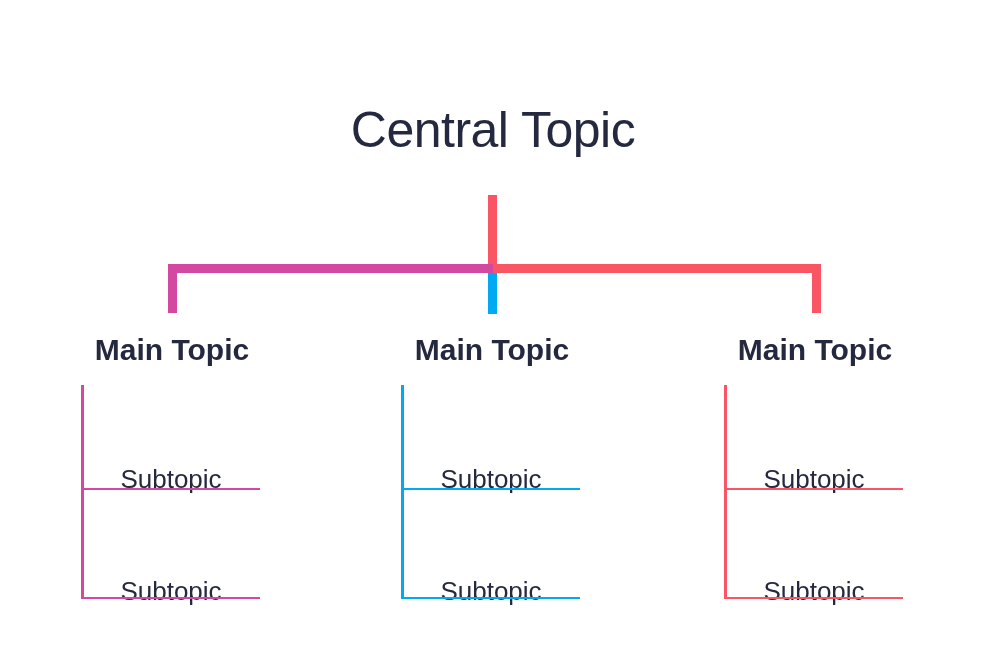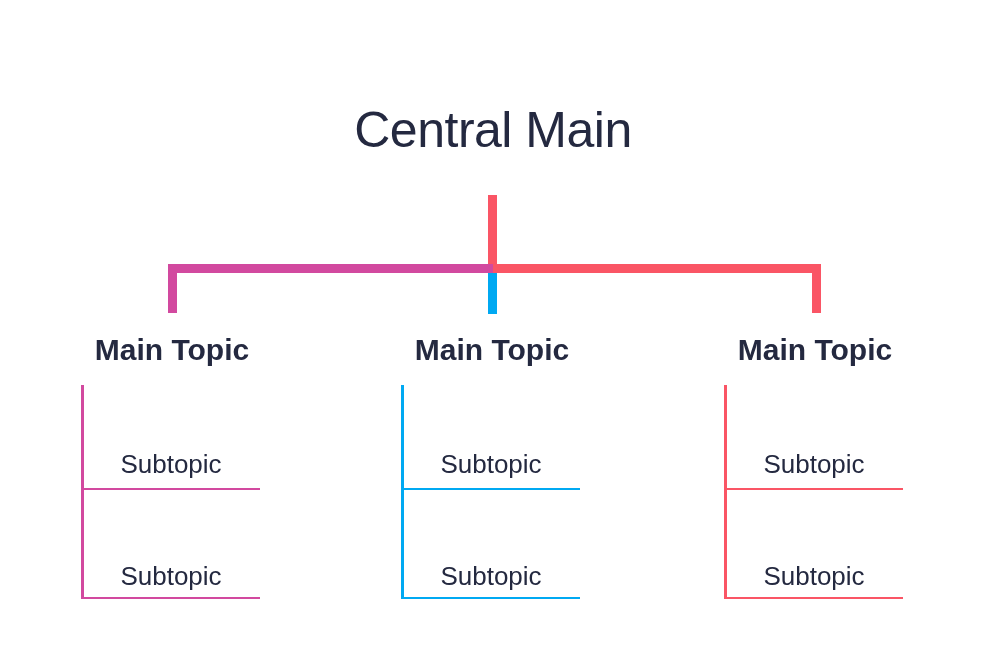--- a/index.html
+++ b/index.html
@@ -67,38 +67,39 @@
   }
   .sub-label {
     position: absolute;
     left: 1px;
     width: 178px;
     text-align: center;
     font-size: 26px;
     line-height: 31px;
     color: var(--text, #242940);
     white-space: nowrap;
+    margin-top: 15px;
   }
   .sub-label-1 { top: 119px; }
   .sub-label-2 { top: 231px; }
   .sub-underline {
     position: absolute;
     left: 1px;
     width: 178px;
     height: 2px;
   }
   .sub-underline-1 { top: 158px; }
   .sub-underline-2 { top: 267px; }
 </style>
 </head>
 <body>
 
 <div class="canvas" style="--bg: #ffffff; --text: #242940;">
 
-  <div class="central-topic">Central Main</div>
+  <div class="central-topic">Central Topic</div>
 
   <div class="line c-line root-stem" style="--c: #fa5565;"></div>
   <div class="line c-line hbar-left" style="--c: #d2499f;"></div>
   <div class="line c-line hbar-right" style="--c: #fa5565;"></div>
   <div class="line c-line elbow-left-vert" style="--c: #d2499f;"></div>
   <div class="line c-line center-drop" style="--c: #00a9f2;"></div>
   <div class="line c-line elbow-right-vert" style="--c: #fa5565;"></div>
 
   <div class="branch branch-0" style="--c: #d2499f;">
     <div class="main-label">Main Topic</div>

